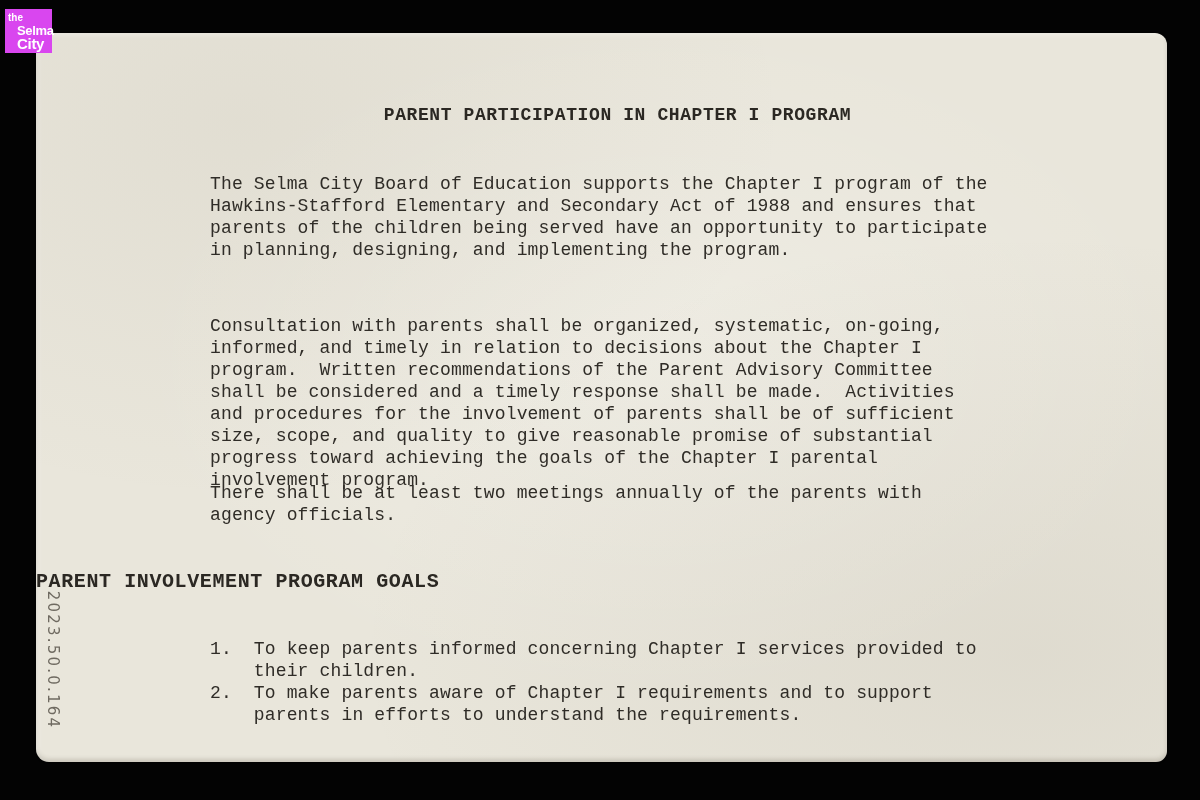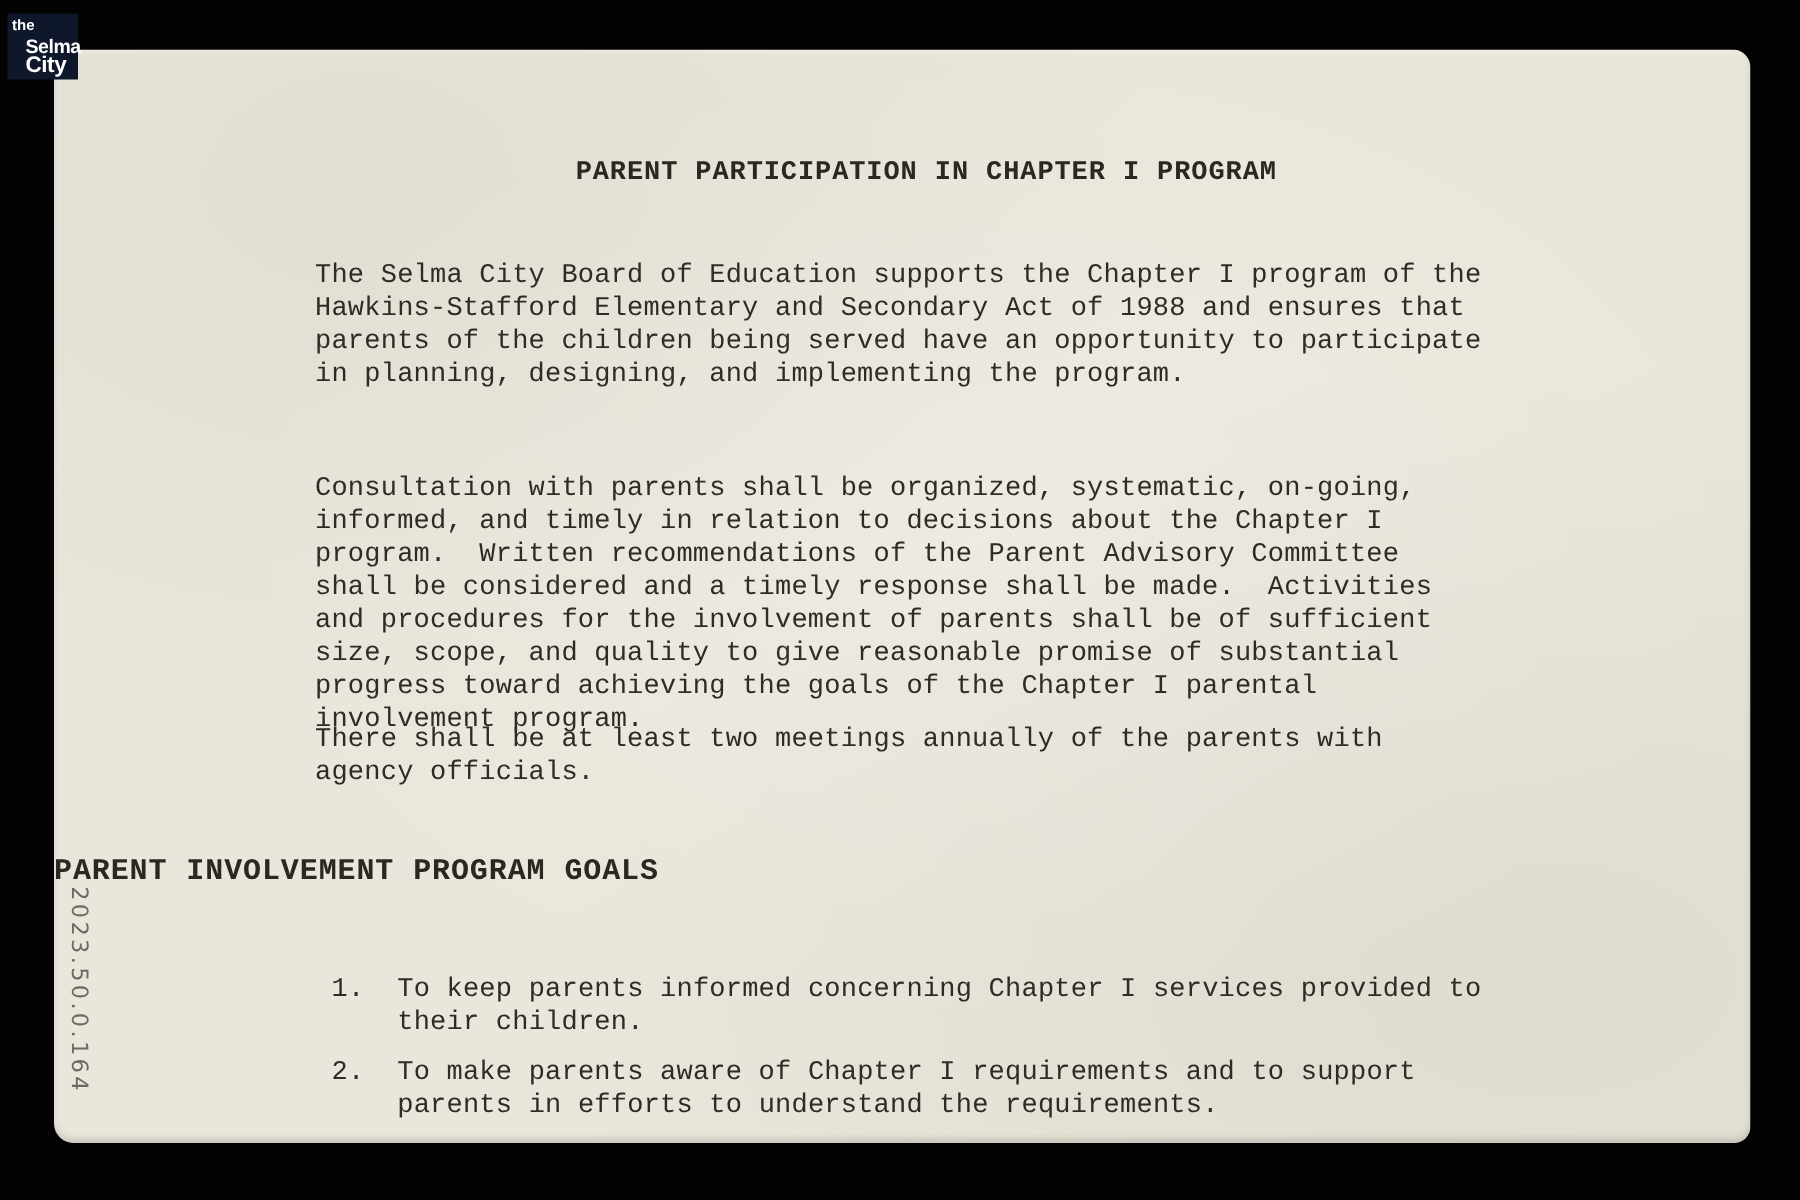--- a/index.html
+++ b/index.html
@@ -74,21 +74,21 @@
     letter-spacing: 0.6px;
     color: #2b2823;
   }
   .goals {
     position: absolute;
     left: 174px;
     top: 605px;
     width: 840px;
   }
   .goal-item {
-    margin: 11px;
+    margin: 0;
     font-size: 18px;
     line-height: 22px;
     letter-spacing: 0.15px;
     white-space: pre-wrap;
     color: #2f2c27;
   }
   
   .accession {
     position: absolute;
     left: 17px;
@@ -101,21 +101,21 @@
     color: #5a554c;
     opacity: 0.85;
   }
   
   .logo {
     position: absolute;
     left: 5px;
     top: 9px;
     width: 47px;
     height: 44px;
-    background: #0f172a;
+    background: #d946ef;
     z-index: 5;
     font-family: "Liberation Sans", sans-serif;
     color: #ffffff;
   }
   .logo .the {
     position: absolute;
     left: 3px;
     top: 4px;
     font-size: 10px;
     font-weight: bold;

